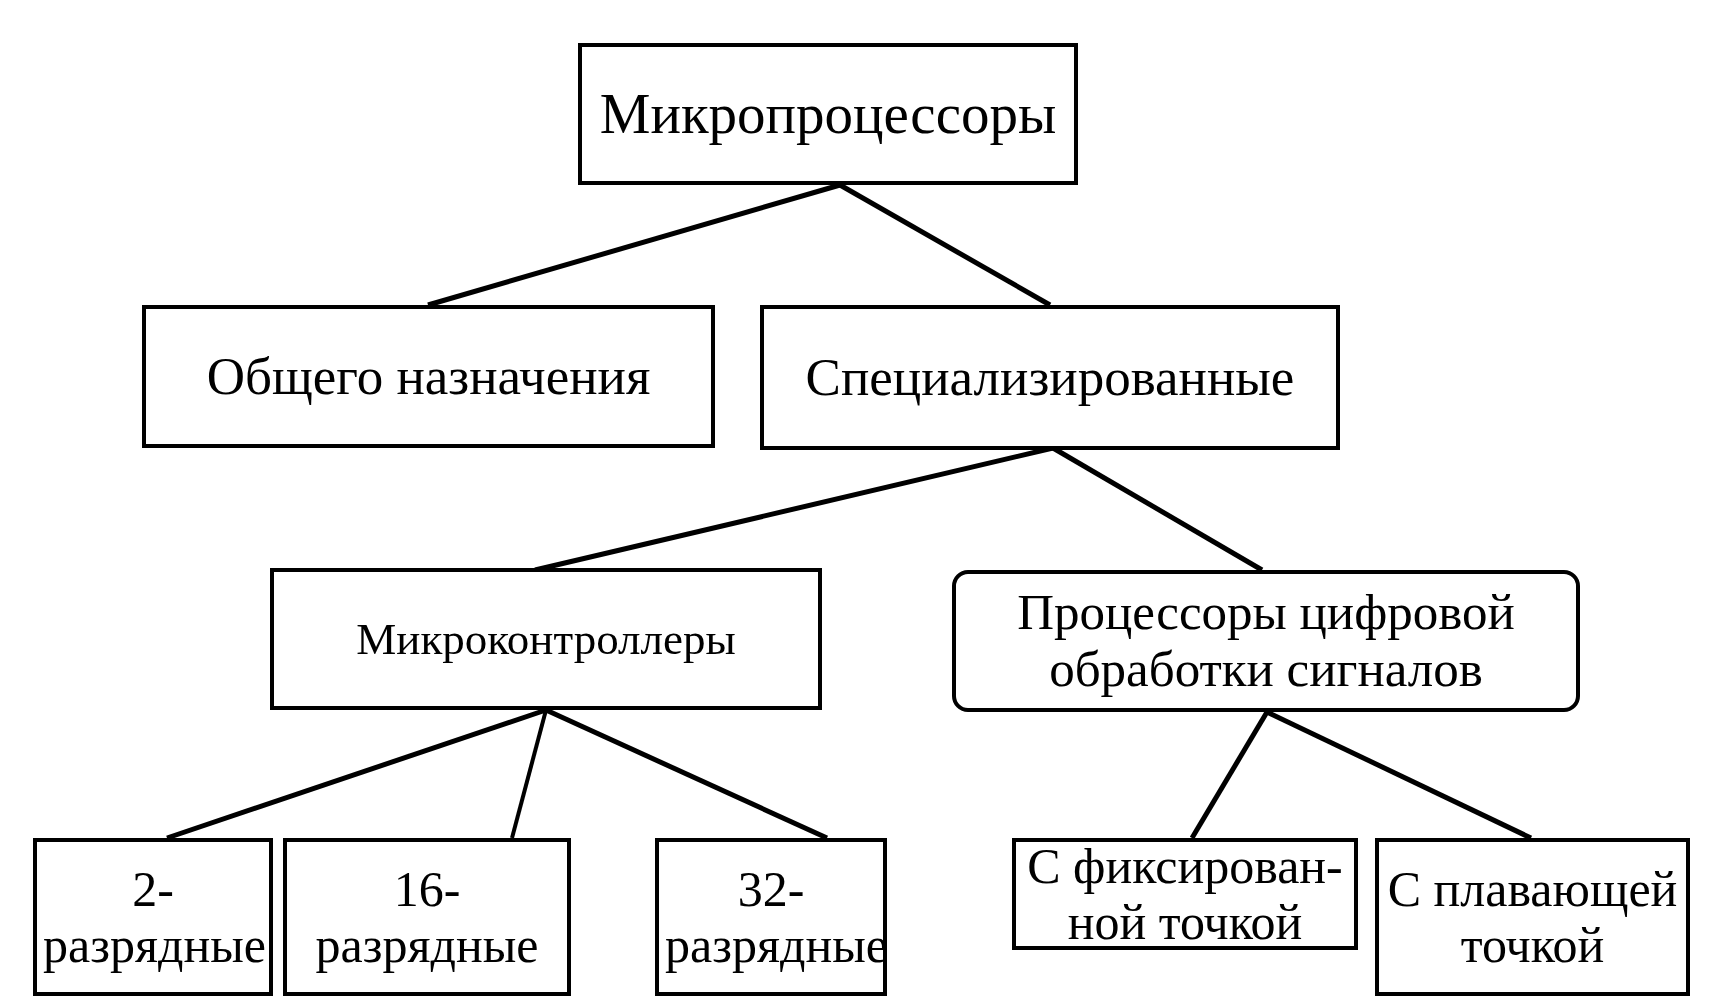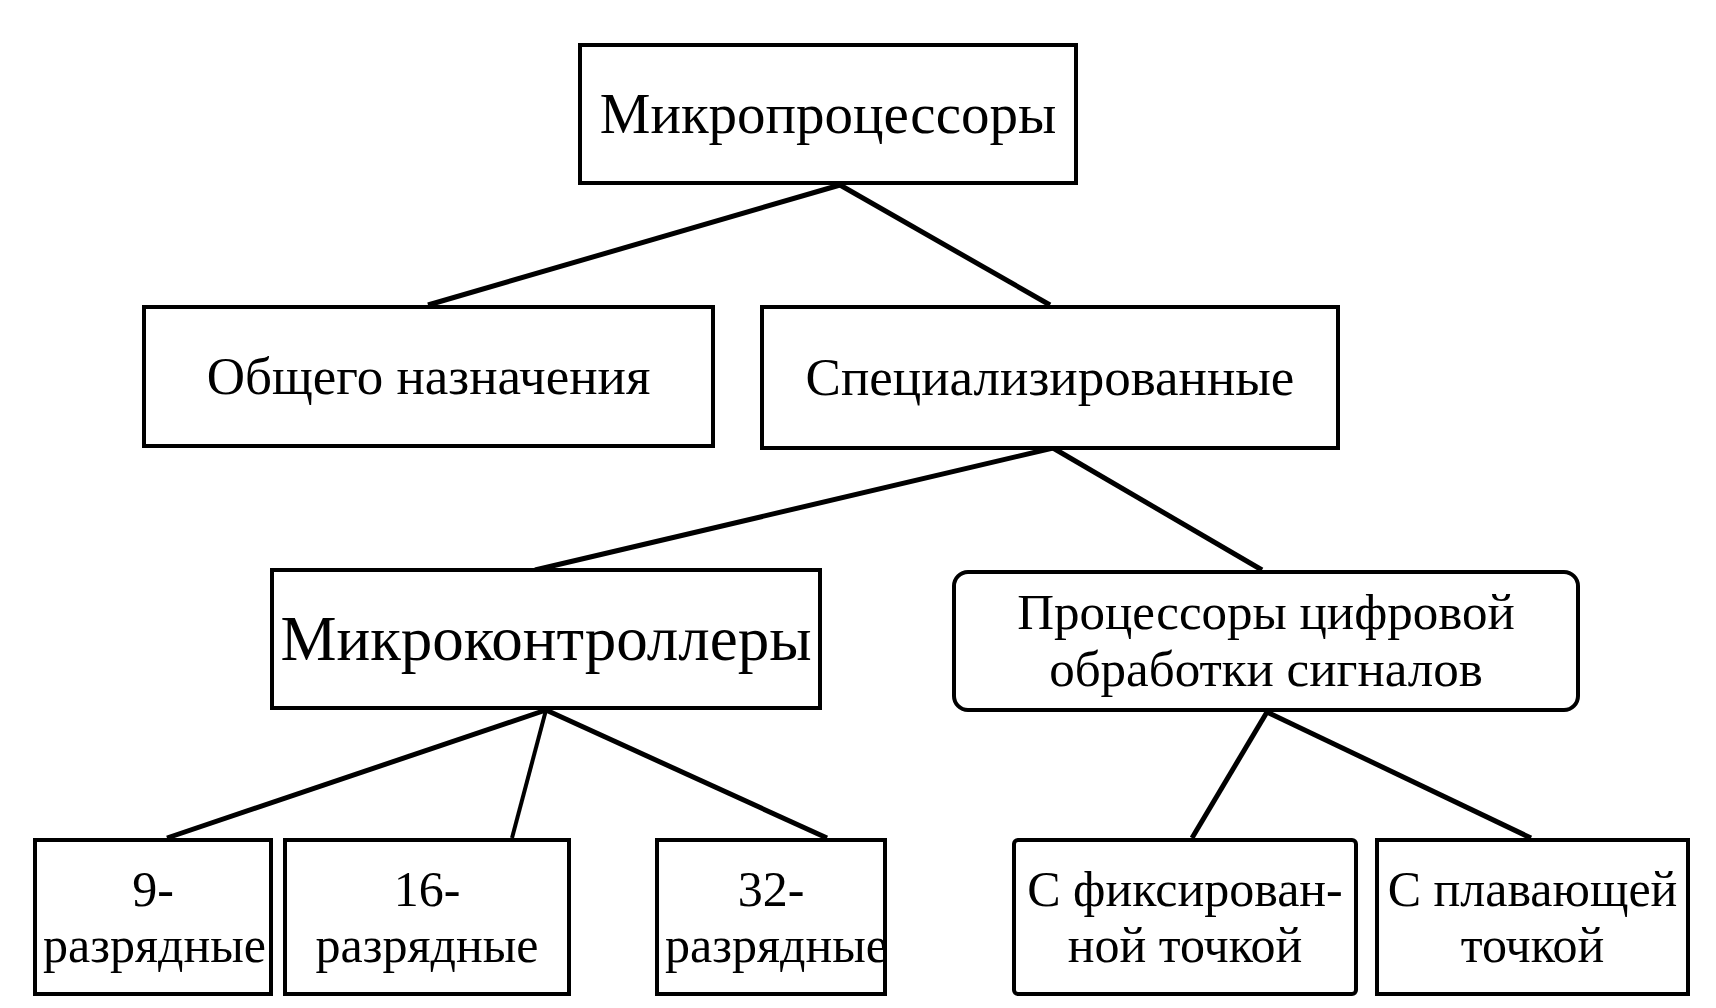--- a/index.html
+++ b/index.html
@@ -44,27 +44,27 @@
     padding: 0 6px;
     box-sizing: border-box;
     white-space: pre-line;
   }
   
   #node-root { left: 578px; top: 43px; width: 500px; height: 142px; font-size: 57px; }
   
   #node-general { left: 142px; top: 305px; width: 573px; height: 143px; font-size: 53px; }
   #node-special { left: 760px; top: 305px; width: 580px; height: 145px; font-size: 53px; }
   
-  #node-mcu { left: 270px; top: 568px; width: 552px; height: 142px; font-size: 63px; text-align: center; }
+  #node-mcu { left: 270px; top: 568px; width: 552px; height: 142px; font-size: 45px; text-align: center; }
   #node-dsp { left: 952px; top: 570px; width: 628px; height: 142px; font-size: 51px; border-radius: 16px; }
   
   #node-bit8  { left: 33px;   top: 838px; width: 240px; height: 158px; font-size: 50px; }
   #node-bit16 { left: 283px;  top: 838px; width: 288px; height: 158px; font-size: 50px; }
   #node-bit32 { left: 655px;  top: 838px; width: 232px; height: 158px; font-size: 50px; }
-  #node-fixed { left: 1012px; top: 838px; width: 346px; height: 158px; font-size: 50px; border-radius: 6px; }
+  #node-fixed { left: 1012px; top: 838px; width: 346px; height: 112px; font-size: 50px; }
   #node-float { left: 1375px; top: 838px; width: 315px; height: 158px; font-size: 50px; }
   
   #node-bit32 .label { padding: 0 6px; }
 </style>
 </head>
 <body>
 
 <div id="canvas">
 
   <svg class="connectors" viewBox="0 0 1716 1008" xmlns="http://www.w3.org/2000/svg">
@@ -101,21 +101,21 @@
 
   <div class="node" id="node-mcu">
     <span class="label">Микроконтроллеры</span>
   </div>
   <div class="node" id="node-dsp">
     <span class="label">Процессоры цифровой
 обработки сигналов</span>
   </div>
 
   <div class="node" id="node-bit8">
-    <span class="label">9-разрядные</span>
+    <span class="label">2-разрядные</span>
   </div>
   <div class="node" id="node-bit16">
     <span class="label">16-разрядные</span>
   </div>
   <div class="node" id="node-bit32">
     <span class="label">32-разрядные</span>
   </div>
   <div class="node" id="node-fixed">
     <span class="label">С фиксирован-
 ной точкой</span>

